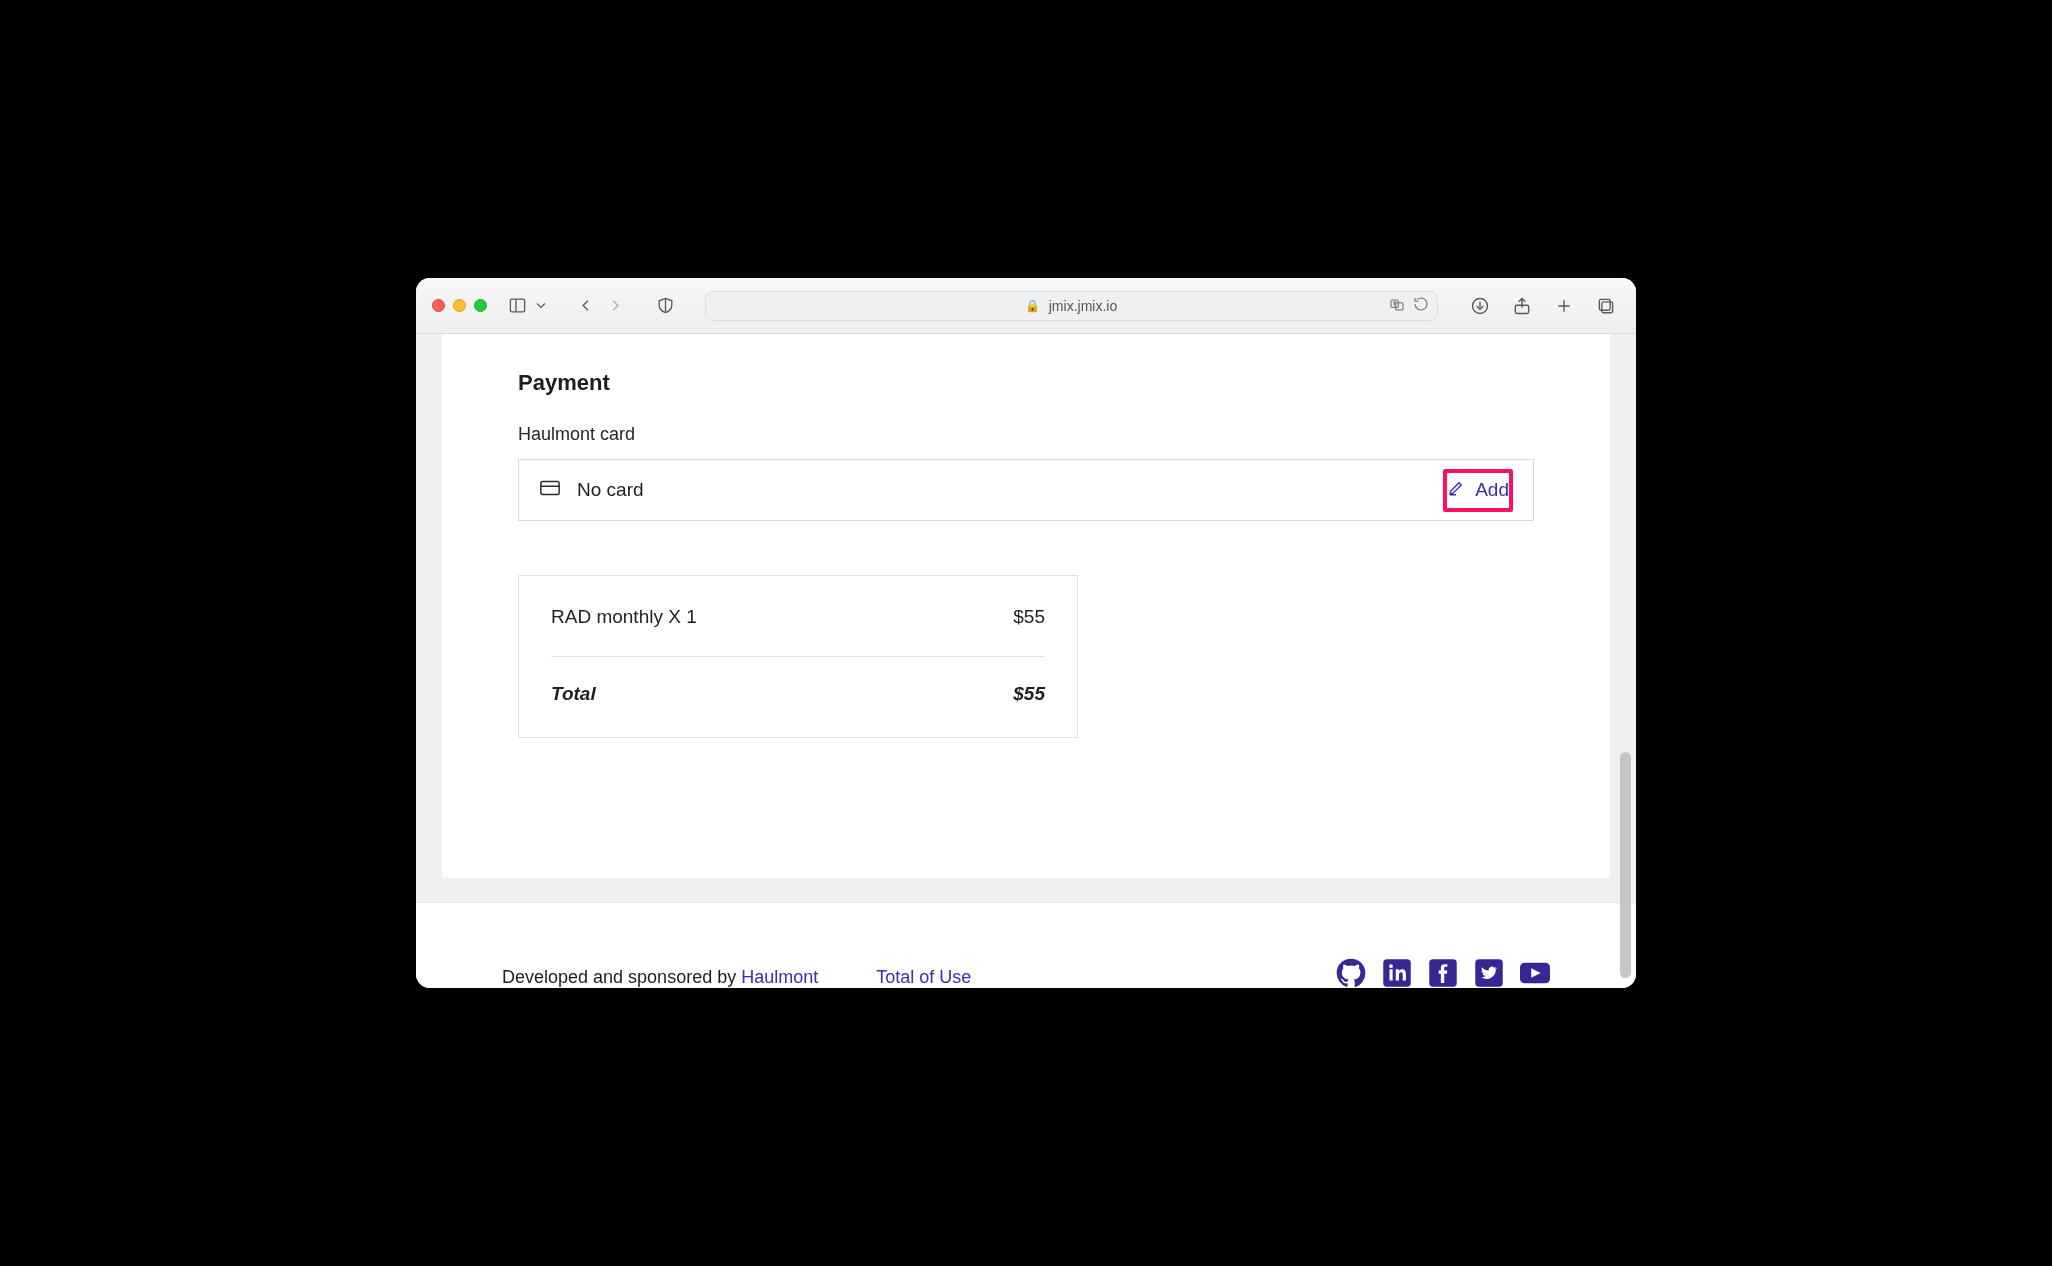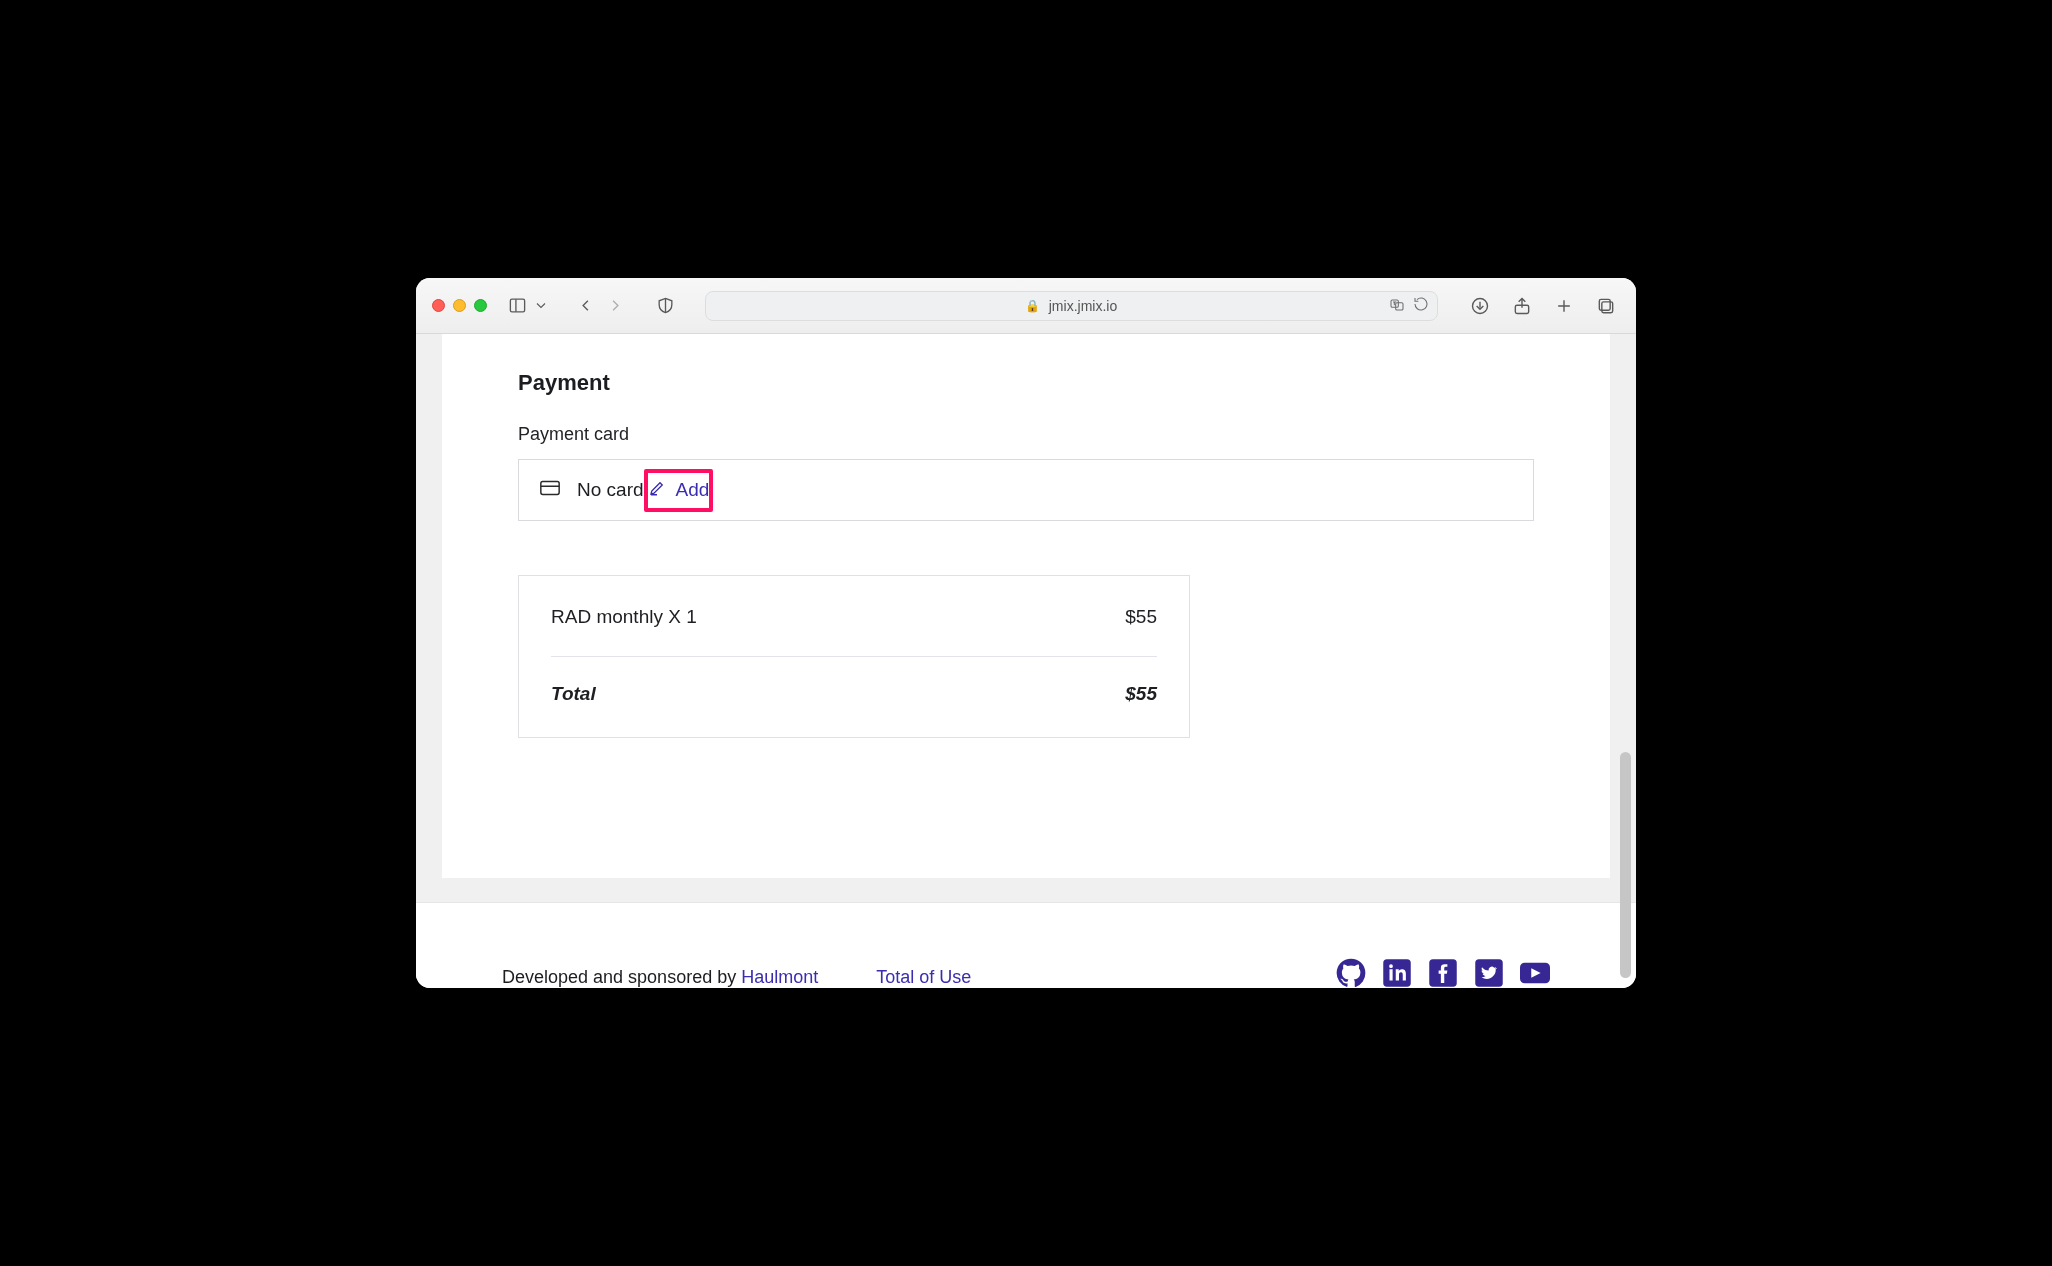--- a/index.html
+++ b/index.html
@@ -96,21 +96,21 @@
       display:flex; flex-direction:column;
       padding:36px 76px 24px 76px;
     }
 
     h2.section-title { font-size:22px; font-weight:700; color:#1b1d21; margin-bottom:28px; }
     .field-label { font-size:18px; color:#232428; margin-bottom:14px; }
 
     .card-row {
       border:1px solid #d9dadf;
       height:62px;
-      display:flex; align-items:center; 
+      display:flex; align-items:center; justify-content:space-between;
       padding:0 20px;
     }
     .card-row .left { display:flex; align-items:center; gap:16px; }
     .card-row .left svg { stroke:#2a2a2a; fill:none; stroke-width:1.6; width:22px; height:22px; }
     .card-row .left span { font-size:19px; color:#1c1d21; }
 
     .add-wrap {
       border:4px solid #ff0f64;
       border-radius:2px;
       padding:6px 0;
@@ -118,21 +118,21 @@
     }
     .add-link {
       display:flex; align-items:center; gap:10px;
       color:#3a2db1;
       font-size:19px;
     }
     .add-link svg { width:18px; height:18px; stroke:#3a2db1; fill:none; stroke-width:1.8; }
 
     .summary {
       border:1px solid #e0e1e6;
-      width:672px;
+      width:560px;
       margin-top:54px;
       padding:30px 32px 32px 32px;
     }
     .sum-row { display:flex; justify-content:space-between; font-size:19px; color:#1e1f23; }
     .divider { height:1px; background:#e3e4e9; margin:28px 0 26px; }
     .sum-total { font-weight:700;font-style:italic; }
 
     .cta {
       margin-top:22px;
       height:54px;
@@ -259,21 +259,21 @@
 
   <div class="viewport">
     <div class="page-wrap">
       <div class="scrollbar"></div>
 
       <div class="page-bg">
         <div class="card">
 
           <h2 class="section-title">Payment</h2>
 
-          <div class="field-label">Payment card</div>
+          <div class="field-label">Haulmont card</div>
 
           <div class="card-row">
             <div class="left">
               <span>
                 <svg viewBox="0 0 24 24">
                     <rect x="2" y="5" width="20" height="14" rx="2"></rect>
                     <line x1="2" y1="10" x2="22" y2="10"></line>
                   </svg>
               </span>
               <span>No card</span>

